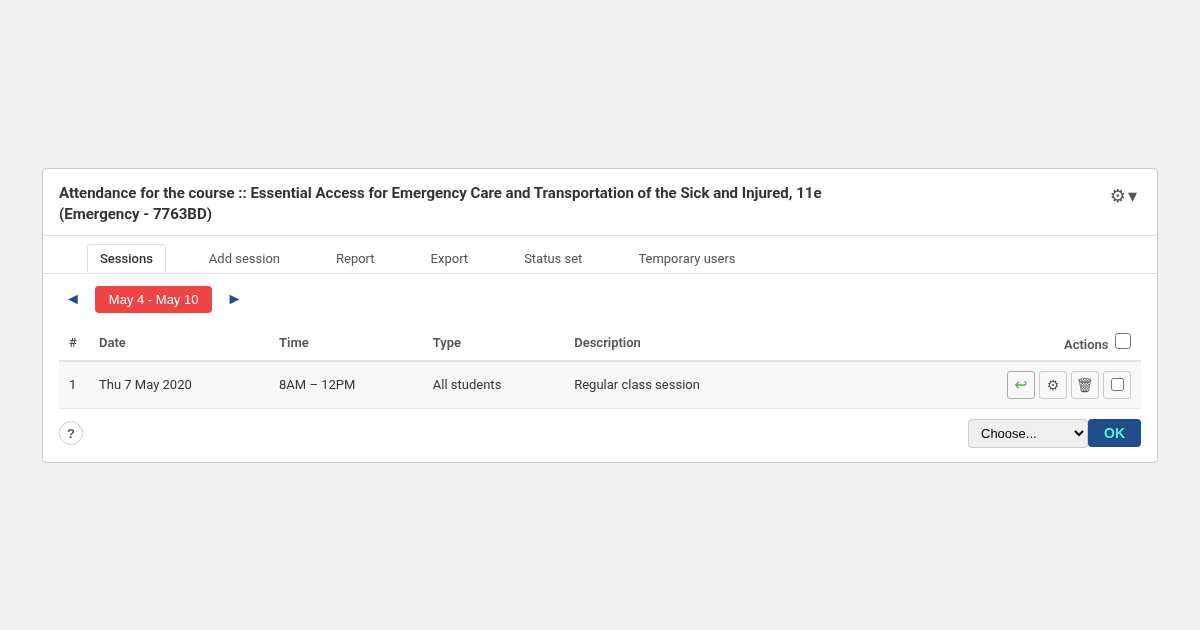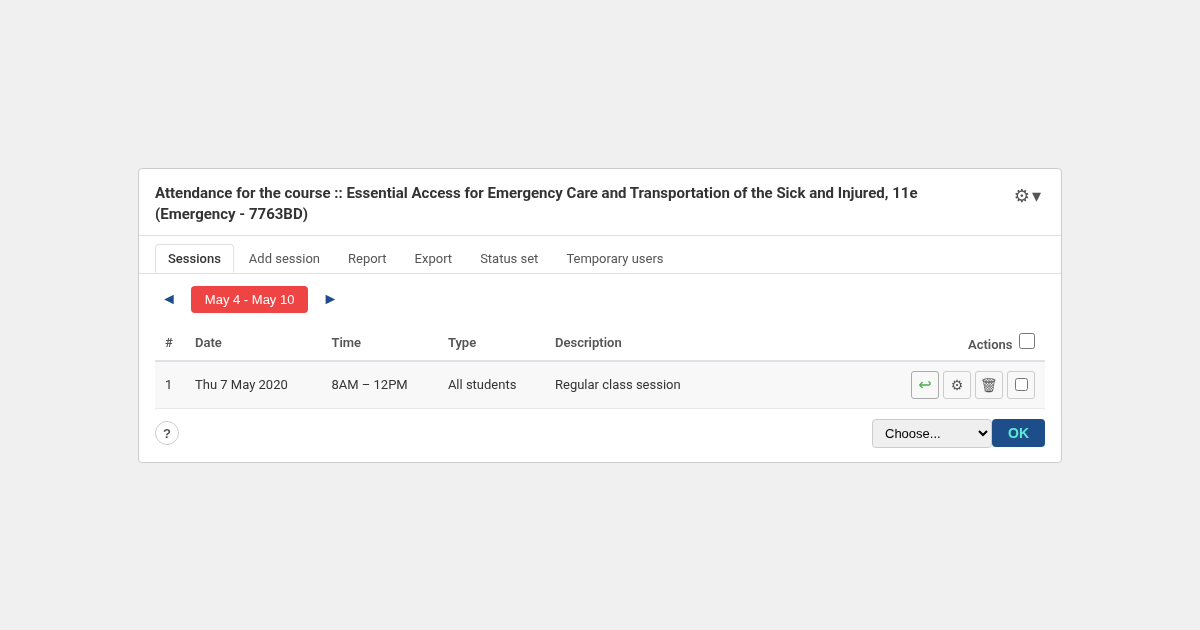--- a/index.html
+++ b/index.html
@@ -8,21 +8,21 @@
       font-family: -apple-system, BlinkMacSystemFont, "Segoe UI", Roboto, Arial, sans-serif;
       font-size: 14px;
       color: #333;
       display: flex;
       justify-content: center;
       align-items: center;
       min-height: 630px;
       width: 1200px;
     }
     .outer-wrapper {
-      width: 924px;
+      width: 1116px;
       background: white;
       border: 1px solid #ccc;
       border-radius: 4px;
       padding: 0;
       overflow: hidden;
     }
     .page-header {
       padding: 14px 16px 10px 16px;
       border-bottom: 1px solid #e0e0e0;
       display: flex;
@@ -59,20 +59,21 @@
       padding: 6px 12px;
       font-size: 13px;
       cursor: pointer;
       border: 1px solid transparent;
       border-radius: 4px 4px 0 0;
       margin-right: 2px;
       color: #555;
       background: none;
       text-decoration: none;
       display: inline-block;
+      margin-left: 28px;
     }
     .tab-item.active {
       background: white;
       border-color: #dee2e6 #dee2e6 white #dee2e6;
       color: #333;
       font-weight: 500;
     }
     .controls-row {
       display: flex;
       align-items: center;

